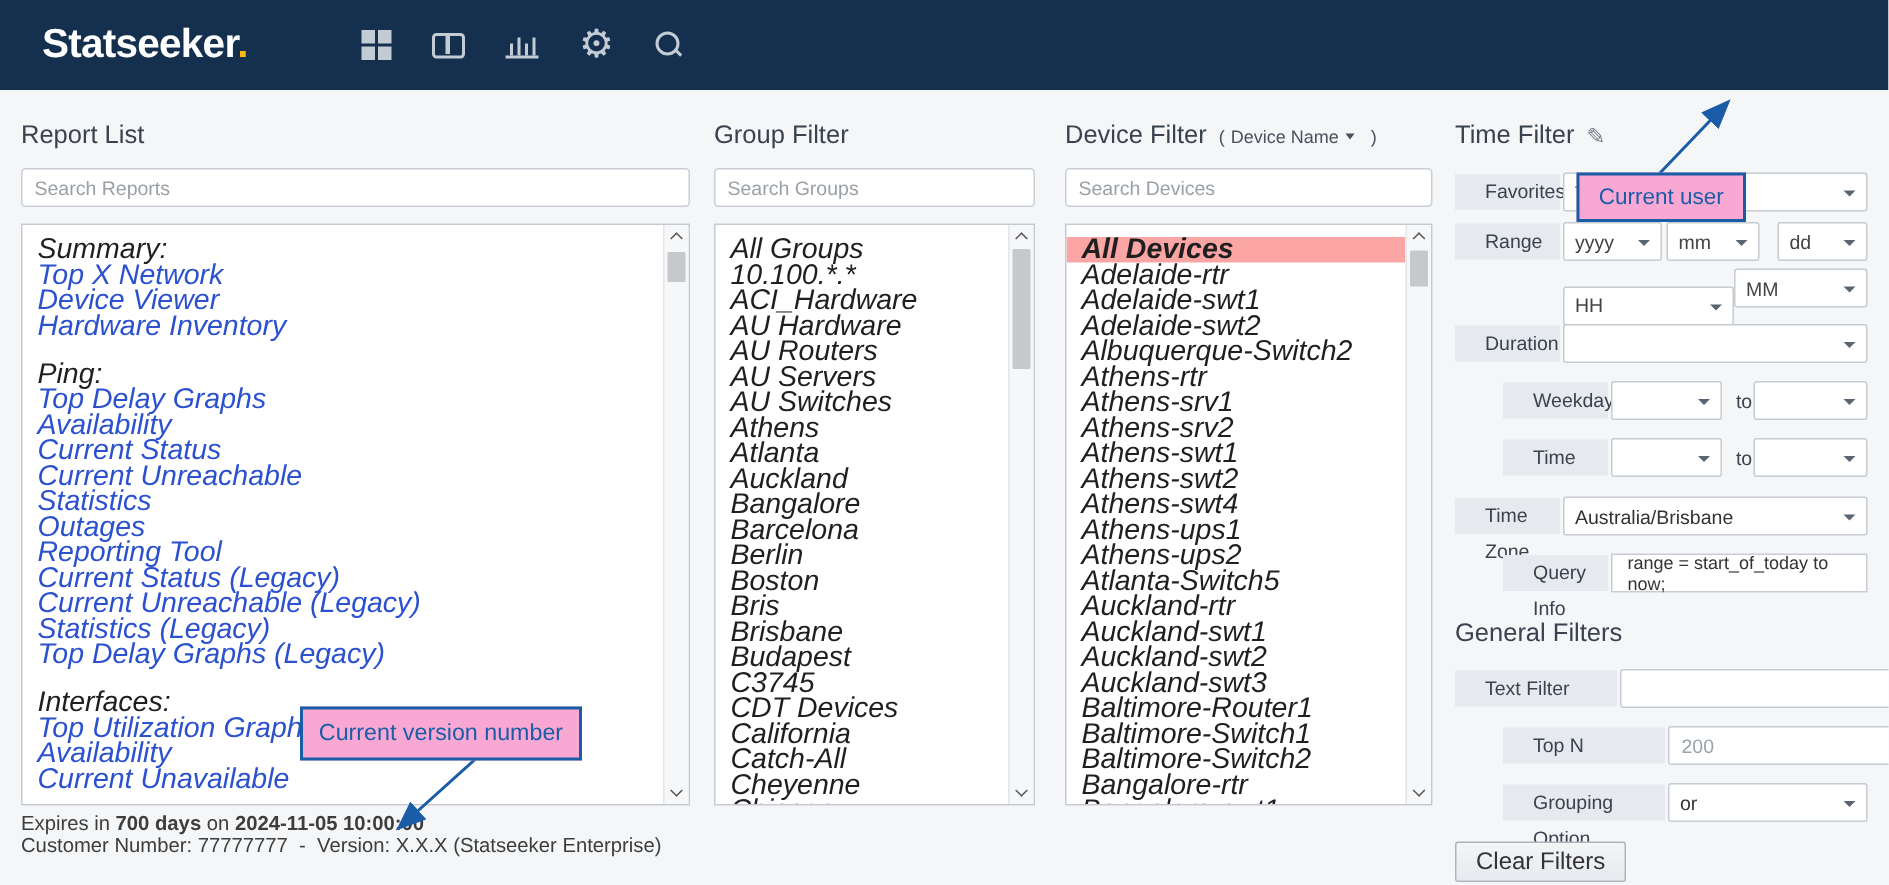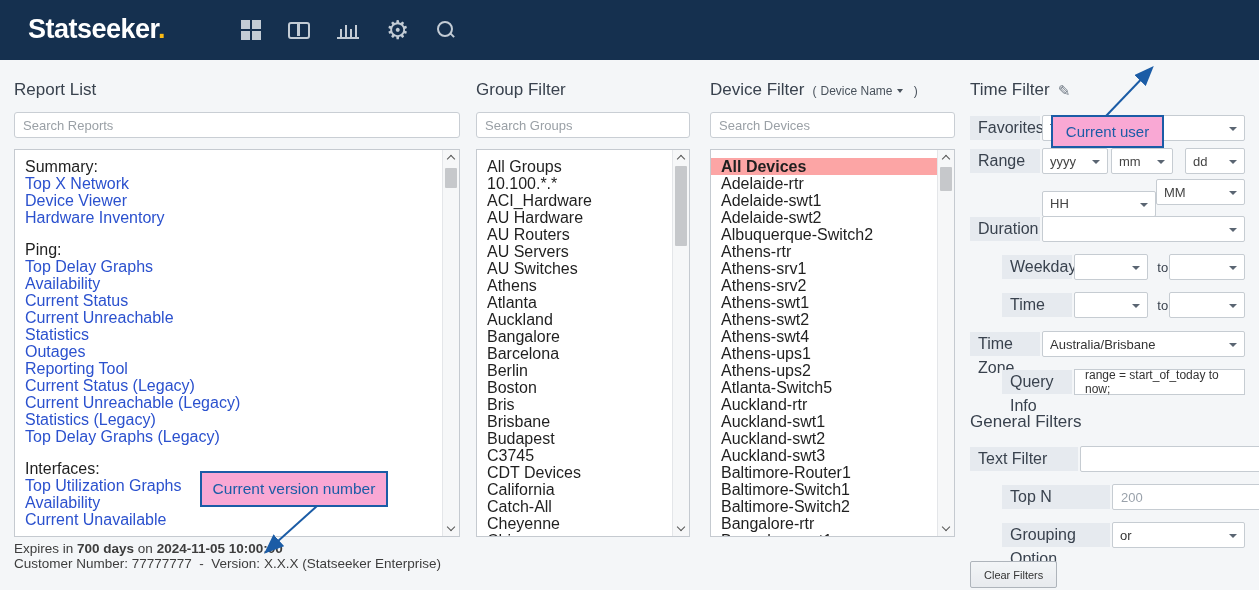--- a/index.html
+++ b/index.html
@@ -52,49 +52,49 @@
   .sub-title { font-size:12px; color:#49525c; display:inline-flex; align-items:center; gap:4px; cursor:pointer; }
   .pencil { color:#707a85; font-family:"DejaVu Sans", sans-serif; font-size:15px; cursor:pointer; }
   .pencil::after { content:'\270E'; }
   .search-input {
     margin-top:12px; width:100%; height:26px; border:1px solid #c9ced4; border-radius:3px;
     padding:10px 8px; font-size:13px; font-family:"Liberation Sans", sans-serif; color:#333; background:#fff; outline:none;
   }
   .search-input::placeholder { color:#9aa0a6; }
 
   .listbox { position:relative; margin-top:11px; height:388px; background:#fff; border:1px solid #c5cad0; overflow:hidden; }
-  .list-inner { position:absolute; inset:0 17px 0 0; padding:8px 4px 0 10px; font-size:16px; line-height:17px; overflow:hidden; }
+  .list-inner { position:absolute; inset:0 17px 0 0; padding:8px 4px 0 10px; font-size:19px; line-height:17px; overflow:hidden;font-style:italic; }
   .list-heading { color:#1f1f1f; }
   .report-link { color:#2b51ce; cursor:pointer; }
   .gap { height:15px; }
   .list-item { color:#1f1f1f; white-space:nowrap; cursor:default; }
   .list-item.selected { background:#fca5a5; font-weight:700; margin-left:-10px; padding-left:10px; margin-right:-4px; }
 
   
   .sbar { position:absolute; top:0; right:0; bottom:0; width:17px; background:#f6f7f8; border-left:1px solid #e4e6e9; }
   .sb-up,.sb-down { position:absolute; left:0; width:16px; height:16px; cursor:pointer; }
   .sb-up { top:0; } .sb-down { bottom:0; }
   .sb-up::after,.sb-down::after { content:''; position:absolute; left:5px; width:5px; height:5px; border-left:1.6px solid #555; border-top:1.6px solid #555; }
   .sb-up::after { top:6px; transform:rotate(45deg); }
   .sb-down::after { top:4px; transform:rotate(225deg); }
   .sb-thumb { position:absolute; left:2px; width:12px; background:#c6c8cb; border-radius:1px; cursor:pointer; }
 
   
   .trow { display:flex; align-items:center; height:26px; }
-  .tlabel { width:70px; height:24px; line-height:24px; background:#e6eaef; color:#39424e; font-size:16px; padding-left:8px; flex:none; }
+  .tlabel { width:70px; height:24px; line-height:24px; background:#e6eaef; color:#39424e; font-size:13px; padding-left:20px; flex:none; }
   .glabel { width:108px; }
   .tselect { position:relative; height:26px; background:#fff; border:1px solid #c6ccd2; border-radius:2px;
     display:flex; align-items:center; padding:0 18px 0 7px; font-size:13px; color:#333; cursor:pointer; }
   .tselect::after { content:''; position:absolute; right:7px; top:11px; border-left:4px solid transparent; border-right:4px solid transparent; border-top:4.5px solid #5a6572; }
   .tinput { height:26px; background:#fff; border:1px solid #c6ccd2; border-radius:2px; padding:0 8px; font-size:13px; font-family:"Liberation Sans", sans-serif; color:#333; outline:none; }
   .grow { flex:1; margin-left:2px; }
   .to-word { font-size:13px; color:#39424e; margin:0 0 0 8px; width:17px; text-align:center; }
   .qbox { flex:1; margin-left:2px; height:26px; background:#fff; border:1px solid #c6ccd2; display:flex; align-items:center; padding:0 10px; font-size:12px; color:#333; }
   .mt { margin-top:12px;margin-left:32px; }
-  .clear-btn { margin-top:13px; height:27px; padding:0 13px; font-size:11px; font-family:"Liberation Sans", sans-serif; color:#333;
+  .clear-btn { margin-top:13px; height:27px; padding:0 13px; font-size:16px; font-family:"Liberation Sans", sans-serif; color:#333;
     background:linear-gradient(#f3f5f7,#e7eaee); border:1px solid #aeb4bb; border-radius:2px; cursor:pointer; }
 
   
   .footer { position:absolute; left:14px; top:541px; font-size:13.5px; color:#3d3d3d; line-height:15px; }
   .footer b { font-weight:700; }
 
   
   .callout { position:absolute; background:#f9a8d4; border:2px solid #1b5ca6; color:#1b5ca6;
     display:flex; align-items:center; justify-content:center; z-index:30; }
   .callout-user    { left:1051px; top:115px; width:113px; height:33px; font-size:15px; }

